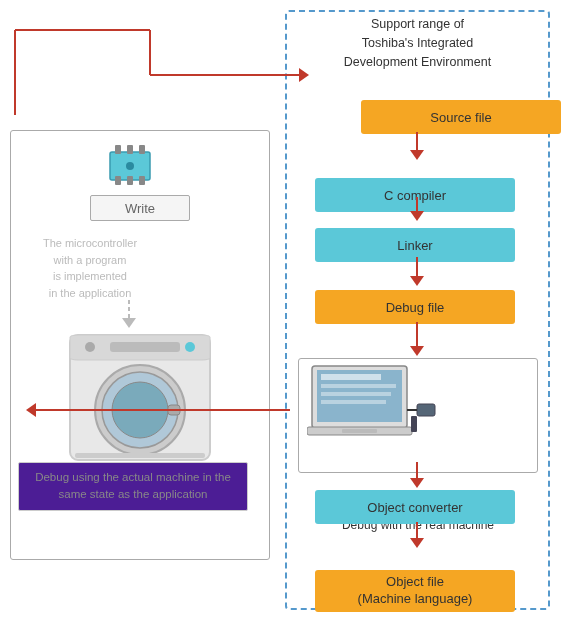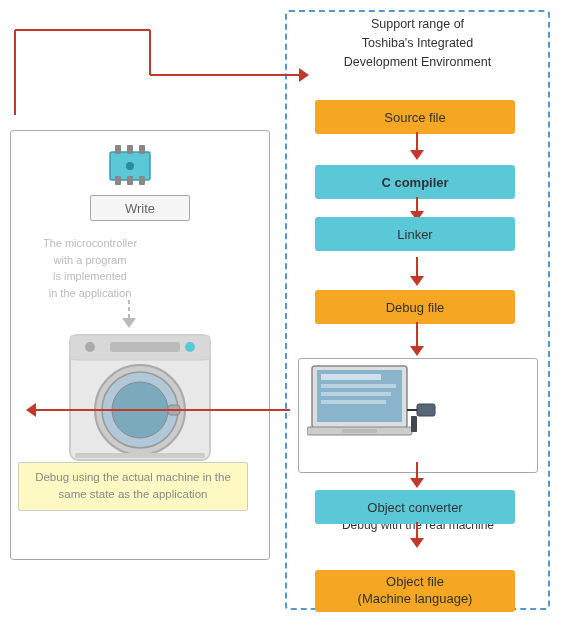--- a/index.html
+++ b/index.html
@@ -78,21 +78,21 @@
       left: 18px;
       top: 462px;
       width: 230px;
       text-align: center;
       font-size: 11.5px;
       color: #888;
       line-height: 1.5;
       border: 1px solid #ccc;
       padding: 6px 8px;
       border-radius: 2px;
-      background: #fef9c3;
+      background: #4c1d95;
     }
 
     
     .right-panel {
       position: absolute;
       left: 285px;
       top: 10px;
       width: 265px;
       height: 600px;
       border: 2px dashed #5599cc;
@@ -122,23 +122,23 @@
       align-items: center;
       justify-content: center;
       font-size: 13px;
       font-weight: normal;
       color: #333;
     }
 
     .box-orange { background: #f5a623; }
     .box-cyan { background: #5bc8d8; }
 
-    .box-source { top: 100px; }
-    .box-compiler { top: 165px; font-weight: bold; }
-    .box-linker { top: 217px; }
+    .box-source { top: 100px; margin-left: 46px; }
+    .box-compiler { top: 178px; }
+    .box-linker { top: 228px; }
     .box-debug-file { top: 290px; }
     .box-object-converter { top: 490px; }
     .box-object-file { top: 550px; margin-top: 20px; }
 
     
     .emulator-box {
       position: absolute;
       left: 298px;
       top: 358px;
       width: 240px;

